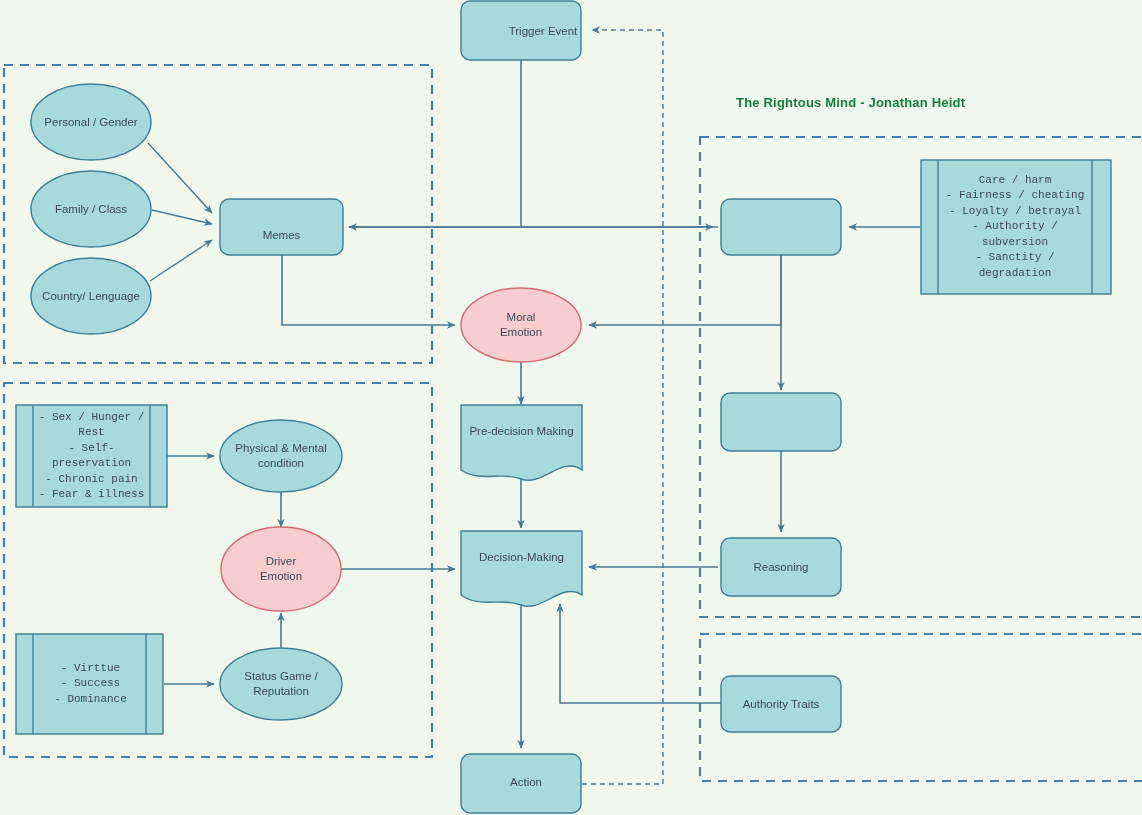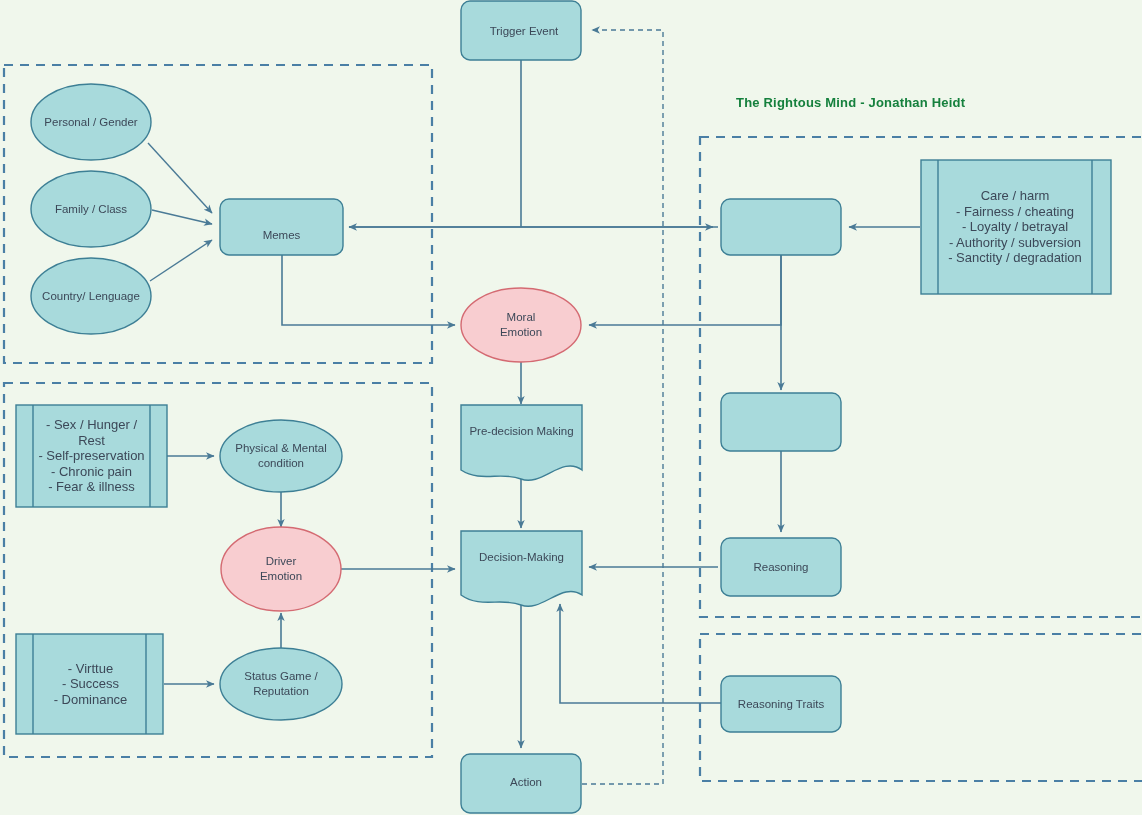--- a/index.html
+++ b/index.html
@@ -27,22 +27,23 @@
     align-items: center;
     justify-content: center;
     text-align: center;
     color: #3c4858;
     font-size: 11.5px;
     line-height: 15px;
     pointer-events: none;
     white-space: pre-line;
   }
   .node-label.small {
-    font-size: 13px;
+    font-size: 11px;
     line-height: 15.5px;
+    font-family: Liberation Mono, monospace;
   }
   .diagram-title {
     position: absolute;
     left: 736px;
     top: 95px;
     font-size: 13px;
     font-weight: bold;
     color: #15803d;
     letter-spacing: 0.2px;
   }
@@ -160,21 +161,21 @@
       <line x1="146" y1="634" x2="146" y2="734" stroke="#3d7f95" stroke-width="1.4"></line>
     </g>
 
     <ellipse cx="281" cy="684" rx="61" ry="36" fill="#a8dadc" stroke="#3d7f95" stroke-width="1.4"></ellipse>
 
     <rect x="721" y="676" width="120" height="56" rx="9" ry="9" fill="#a8dadc" stroke="#3d7f95" stroke-width="1.4"></rect>
   </svg>
 
   <div class="diagram-title">The Rightous Mind - Jonathan Heidt</div>
 
-  <div class="node-label" style="left:464px; top:1px; width:120px; height:60px;">Trigger Event</div>
+  <div class="node-label" style="left:483px; top:1px; width:120px; height:60px;">Trigger Event</div>
 
   <div class="node-label" style="left:31px; top:84px; width:120px; height:76px;">Personal / Gender</div>
 
   <div class="node-label" style="left:31px; top:171px; width:120px; height:76px;">Family / Class</div>
 
   <div class="node-label" style="left:31px; top:258px; width:120px; height:76px;">Country/ Lenguage</div>
 
   <div class="node-label" style="left:220px; top:199px; width:123px; height:72px;">Memes</div>
 
 
@@ -207,15 +208,15 @@
   <div class="node-label" style="left:221px; top:527px; width:120px; height:84px;">Driver
 Emotion</div>
 
   <div class="node-label small" style="left:33px; top:634px; width:115px; height:100px;">- Virttue
 - Success
 - Dominance</div>
 
   <div class="node-label" style="left:220px; top:648px; width:122px; height:72px;">Status Game /
 Reputation</div>
 
-  <div class="node-label" style="left:721px; top:676px; width:120px; height:56px;">Reasoning Traits</div>
+  <div class="node-label" style="left:721px; top:676px; width:120px; height:56px;">Authority Traits</div>
 
 </div>
 
 </body></html>

